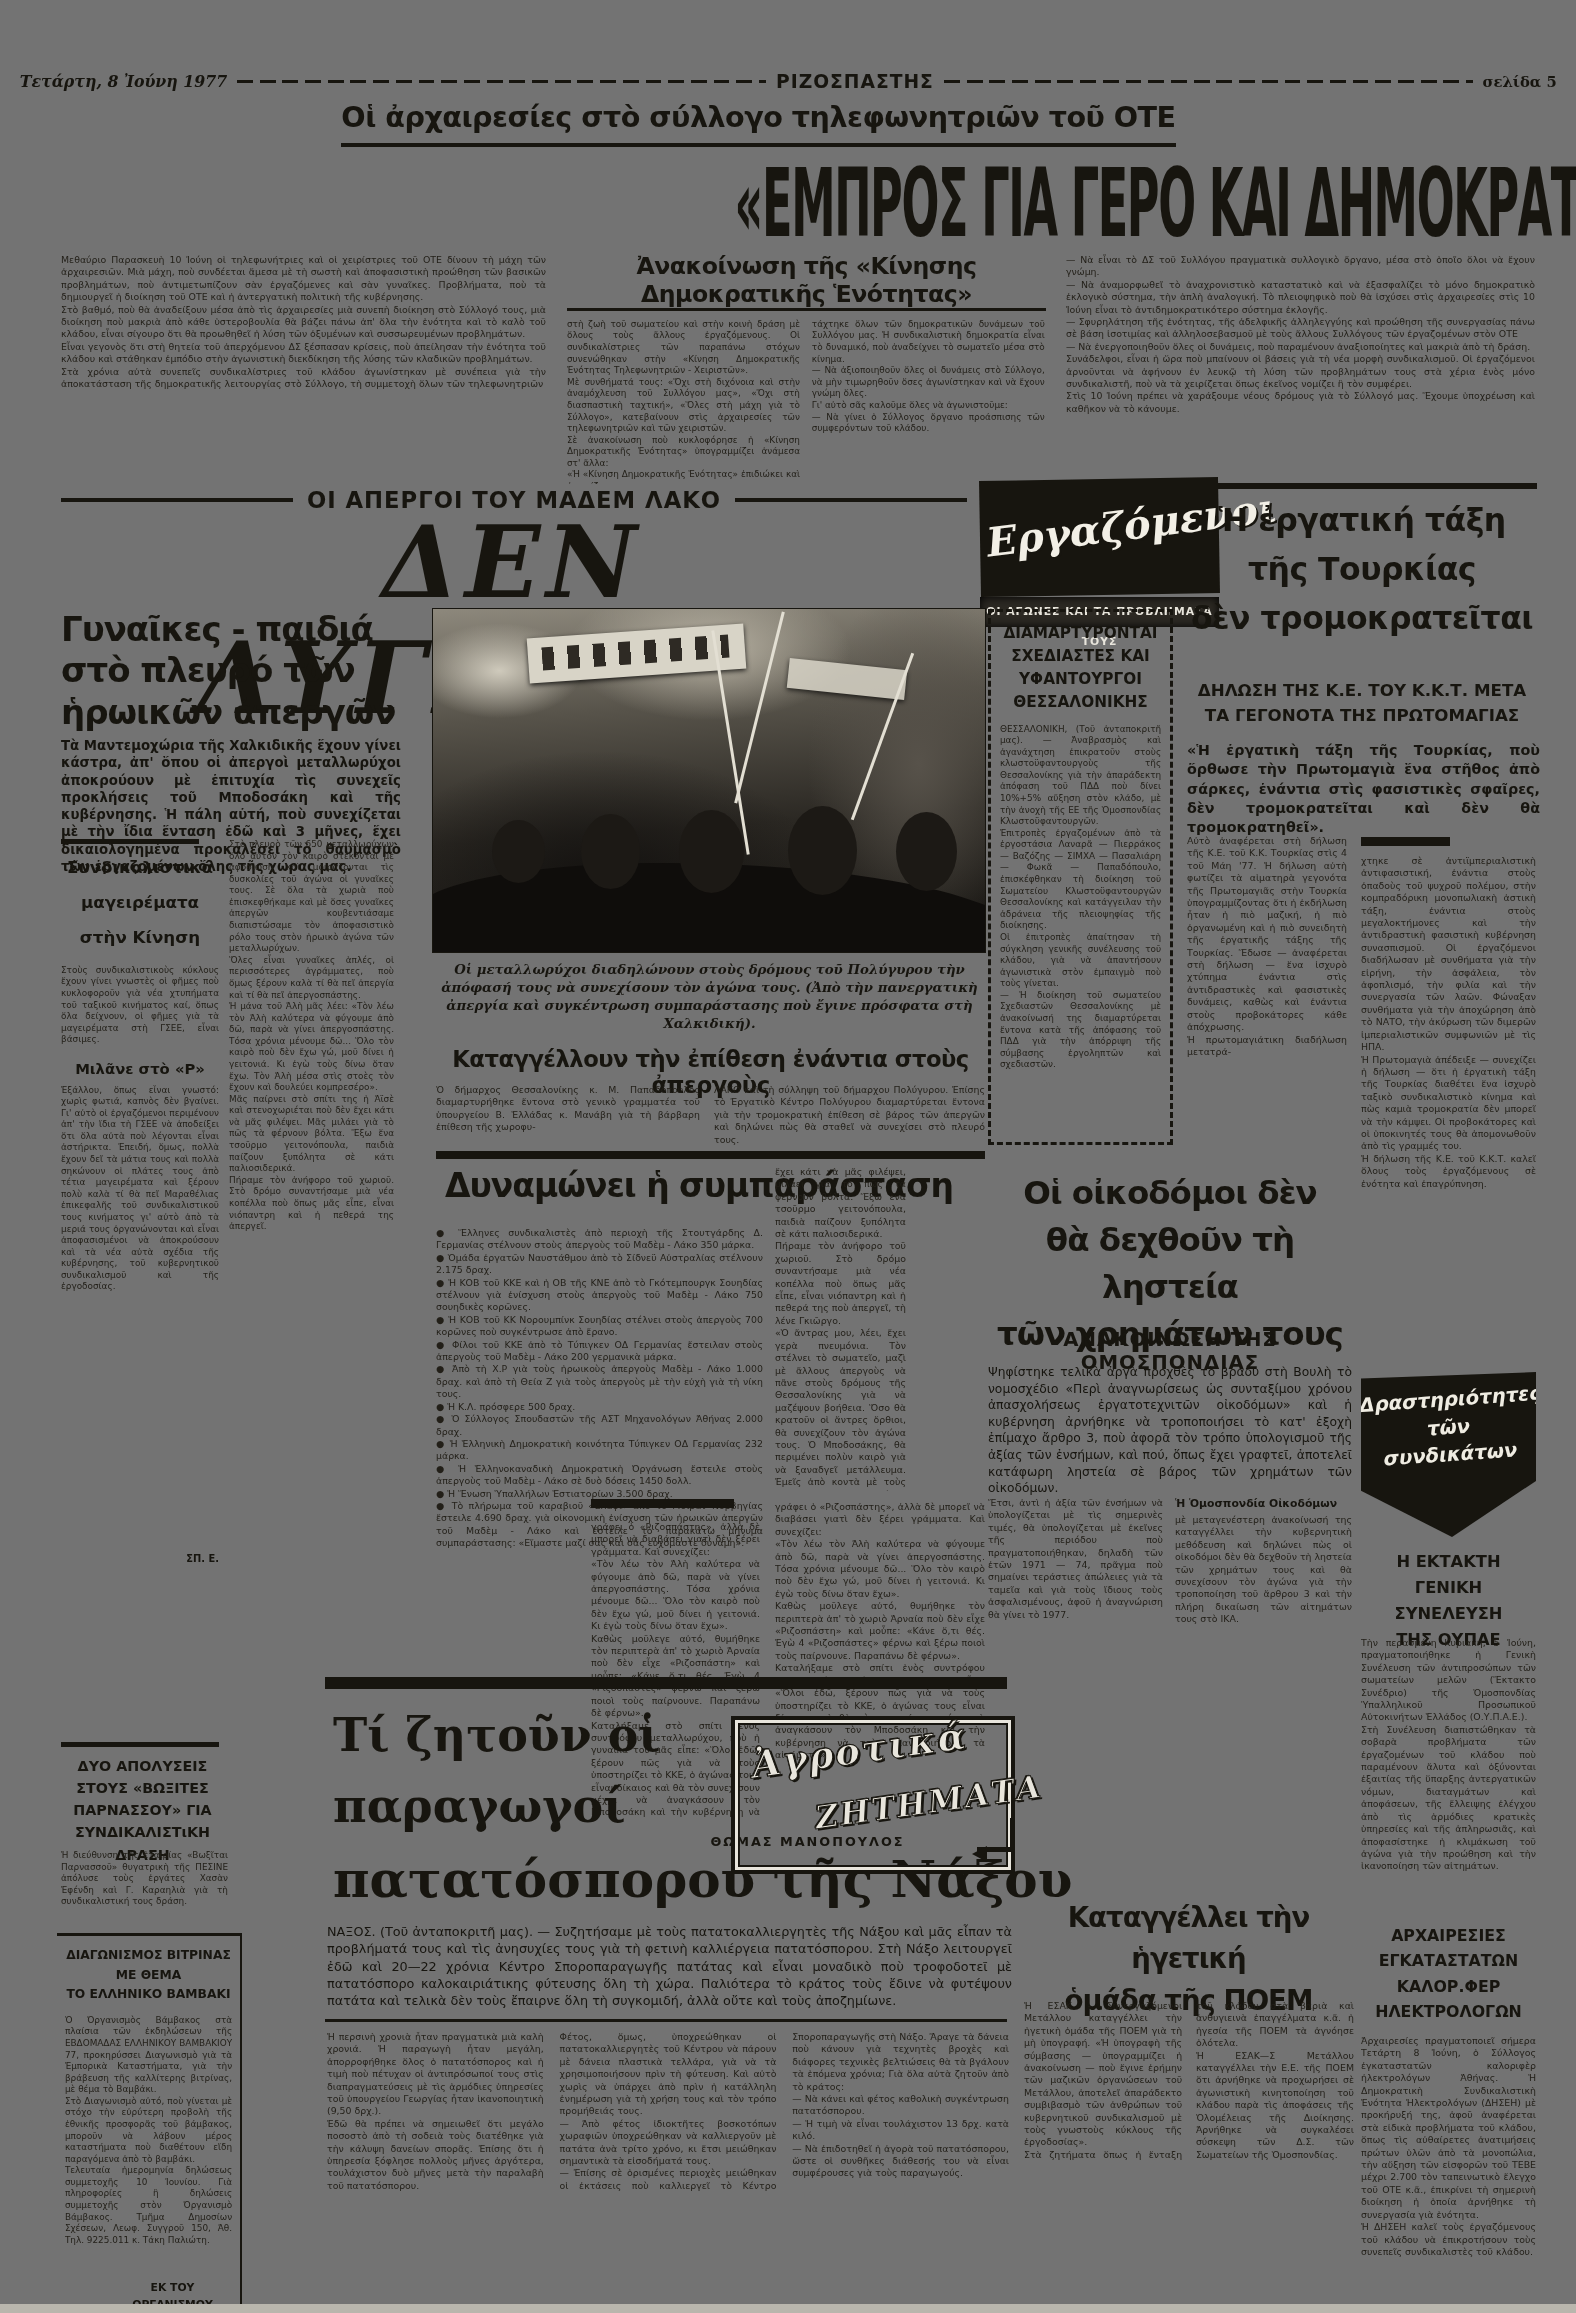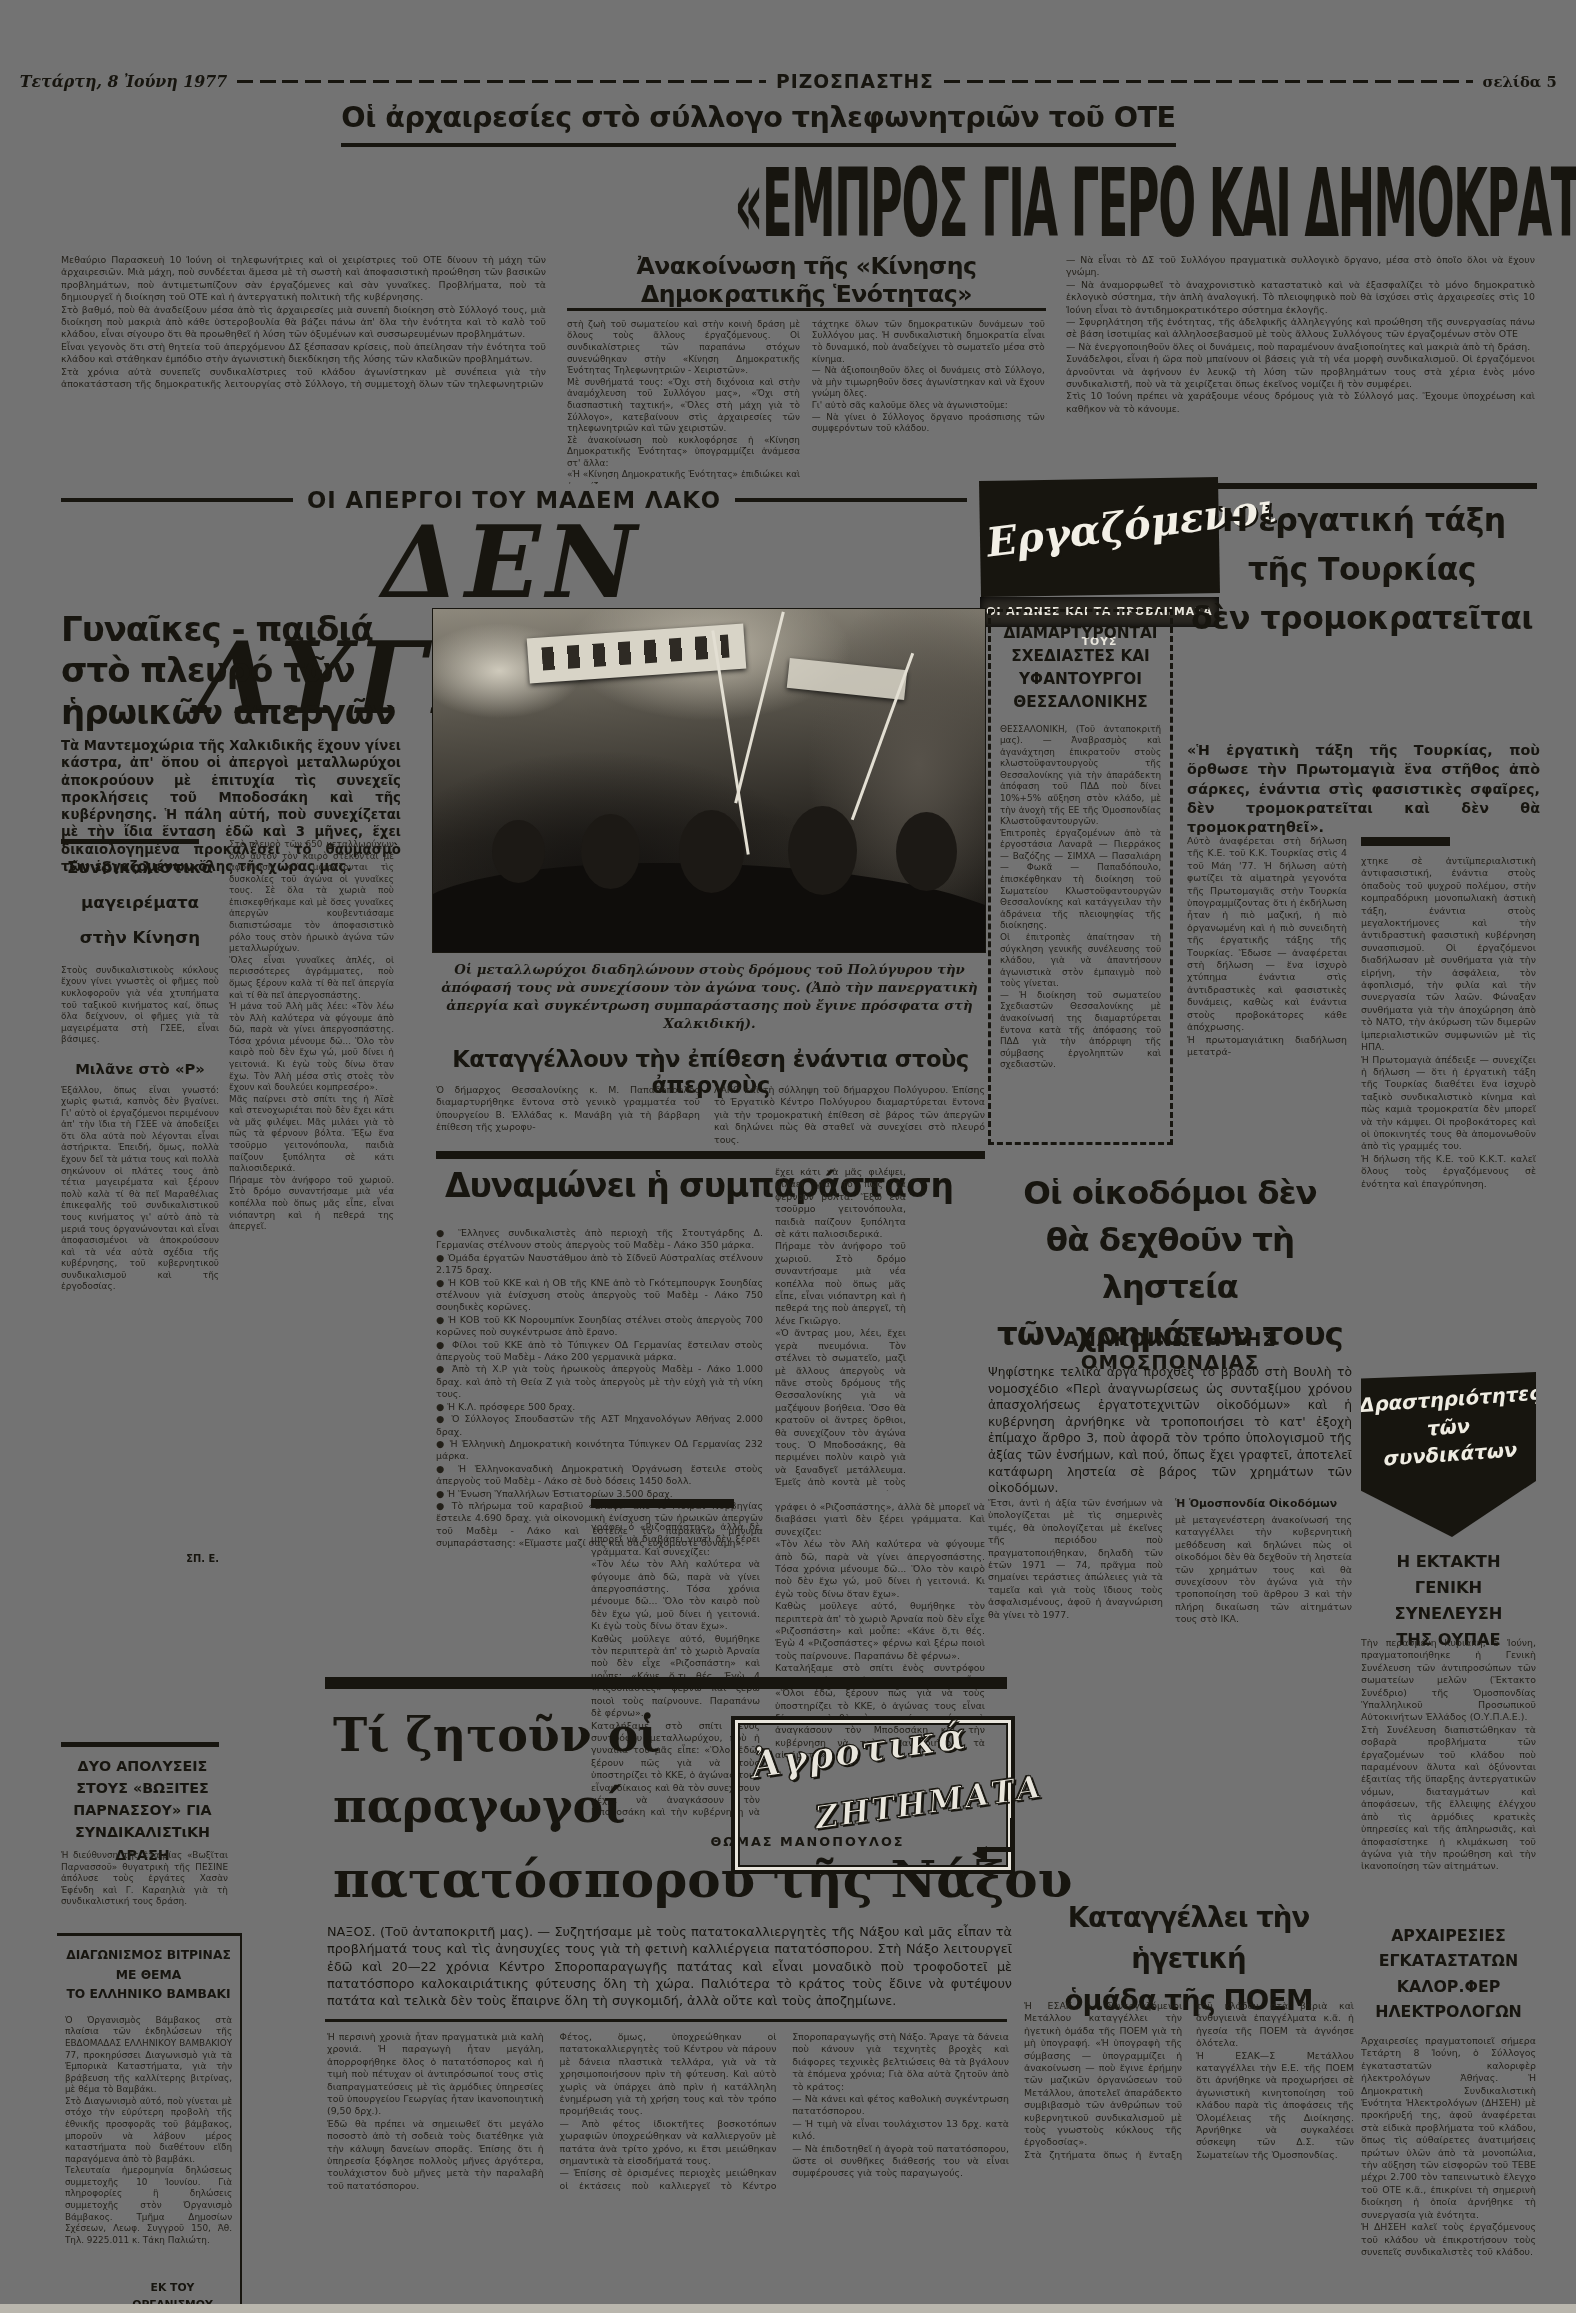--- a/index.html
+++ b/index.html
@@ -89,20 +89,21 @@
 
   <div class="abs" style="left:980px;top:479px;width:239px;height:116px;background:#17150f;transform:rotate(-1deg);">
     <span class="serif b" style="position:absolute;left:5.9px;top:25.6px;width:229px;color:#f2efe6;font-style:italic;font-size:40px;transform:rotate(-6deg);text-shadow:2px 2px 0 #17150f;">Εργαζόμενοι</span>
   </div>
   <div class="abs ctr" style="left:980px;top:597px;width:239px;height:29.6px;background:#2c2923;color:#e8e5dc;font-size:10.8px;font-weight:bold;letter-spacing:1px;line-height:29.6px;box-shadow:inset 0 0 9.9px #000;">ΟΙ ΑΓΩΝΕΣ ΚΑΙ ΤΑ ΠΡΟΒΛΗΜΑΤΑ ΤΟΥΣ</div>
 
   <div class="abs rule" style="left:1187px;top:483px;width:350px;height:5.9px;"></div>
   <div class="abs ctr b flow" style="left:1187px;top:496px;width:350px;font-size:31.5px;line-height:1.55;letter-spacing:-0.5px;">Ἡ ἐργατική τάξη
 τῆς Τουρκίας
 δὲν τρομοκρατεῖται</div>
+  <div class="abs ctr b" style="left:1187px;top:678px;width:350px;font-size:16.7px;line-height:1.5;">ΔΗΛΩΣΗ ΤΗΣ Κ.Ε. ΤΟΥ Κ.Κ.Τ. ΜΕΤΑ ΤΑ ΓΕΓΟΝΟΤΑ ΤΗΣ ΠΡΩΤΟΜΑΓΙΑΣ</div>
   <div class="abs b just" style="left:1187px;top:741px;width:353px;font-size:14.3px;line-height:1.35;">«Ἡ ἐργατικὴ τάξη τῆς Τουρκίας, ποὺ ὄρθωσε τὴν Πρωτομαγιὰ ἕνα στῆθος ἀπὸ σάρκες, ἐνάντια στὶς φασιστικὲς σφαῖρες, δὲν τρομοκρατεῖται καὶ δὲν θὰ τρομοκρατηθεῖ».</div>
   <div class="abs body-txt just flow clip" style="left:1187px;top:835px;width:160px;height:325px;">Αὐτὸ ἀναφέρεται στὴ δήλωση τῆς Κ.Ε. τοῦ Κ.Κ. Τουρκίας στὶς 4 τοῦ Μάη '77. Ἡ δήλωση αὐτὴ φωτίζει τὰ αἱματηρὰ γεγονότα τῆς Πρωτομαγιᾶς στὴν Τουρκία ὑπογραμμίζοντας ὅτι ἡ ἐκδήλωση ἦταν ἡ πιὸ μαζική, ἡ πιὸ ὀργανωμένη καὶ ἡ πιὸ συνειδητὴ τῆς ἐργατικῆς τάξης τῆς Τουρκίας. Ἔδωσε — ἀναφέρεται στὴ δήλωση — ἕνα ἰσχυρὸ χτύπημα ἐνάντια στὶς ἀντιδραστικὲς καὶ φασιστικὲς δυνάμεις, καθὼς καὶ ἐνάντια στοὺς προβοκάτορες κάθε ἀπόχρωσης.
 Ἡ πρωτομαγιάτικη διαδήλωση μετατρά-</div>
   <div class="abs rule" style="left:1361px;top:837px;width:89px;height:8.9px;"></div>
   <div class="abs body-txt just flow clip" style="left:1361px;top:855px;width:175px;height:507px;">χτηκε σὲ ἀντιϊμπεριαλιστικὴ ἀντιφασιστική, ἐνάντια στοὺς ὀπαδοὺς τοῦ ψυχροῦ πολέμου, στὴν κομπραδόρικη μονοπωλιακὴ ἀστικὴ τάξη, ἐνάντια στοὺς μεγαλοκτήμονες καὶ τὴν ἀντιδραστικὴ φασιστικὴ κυβέρνηση συνασπισμοῦ. Οἱ ἐργαζόμενοι διαδήλωσαν μὲ συνθήματα γιὰ τὴν εἰρήνη, τὴν ἀσφάλεια, τὸν ἀφοπλισμό, τὴν φιλία καὶ τὴν συνεργασία τῶν λαῶν. Φώναξαν συνθήματα γιὰ τὴν ἀποχώρηση ἀπὸ τὸ ΝΑΤΟ, τὴν ἀκύρωση τῶν διμερῶν ἰμπεριαλιστικῶν συμφωνιῶν μὲ τὶς ΗΠΑ.
 Ἡ Πρωτομαγιὰ ἀπέδειξε — συνεχίζει ἡ δήλωση — ὅτι ἡ ἐργατικὴ τάξη τῆς Τουρκίας διαθέτει ἕνα ἰσχυρὸ ταξικὸ συνδικαλιστικὸ κίνημα καὶ πὼς καμιὰ τρομοκρατία δὲν μπορεῖ νὰ τὴν κάμψει. Οἱ προβοκάτορες καὶ οἱ ὑποκινητές τους θὰ ἀπομονωθοῦν ἀπὸ τὶς γραμμές του.
 Ἡ δήλωση τῆς Κ.Ε. τοῦ Κ.Κ.Τ. καλεῖ ὅλους τοὺς ἐργαζόμενους σὲ ἑνότητα καὶ ἐπαγρύπνηση.</div>
 
   <div class="abs" style="left:988px;top:609px;width:185px;height:536px;border:3px dashed #17150f;padding:9.9px 8.9px;box-sizing:border-box;">
     <div class="ctr b flow" style="font-size:15.3px;line-height:1.5;">ΔΙΑΜΑΡΤΥΡΟΝΤΑΙ

